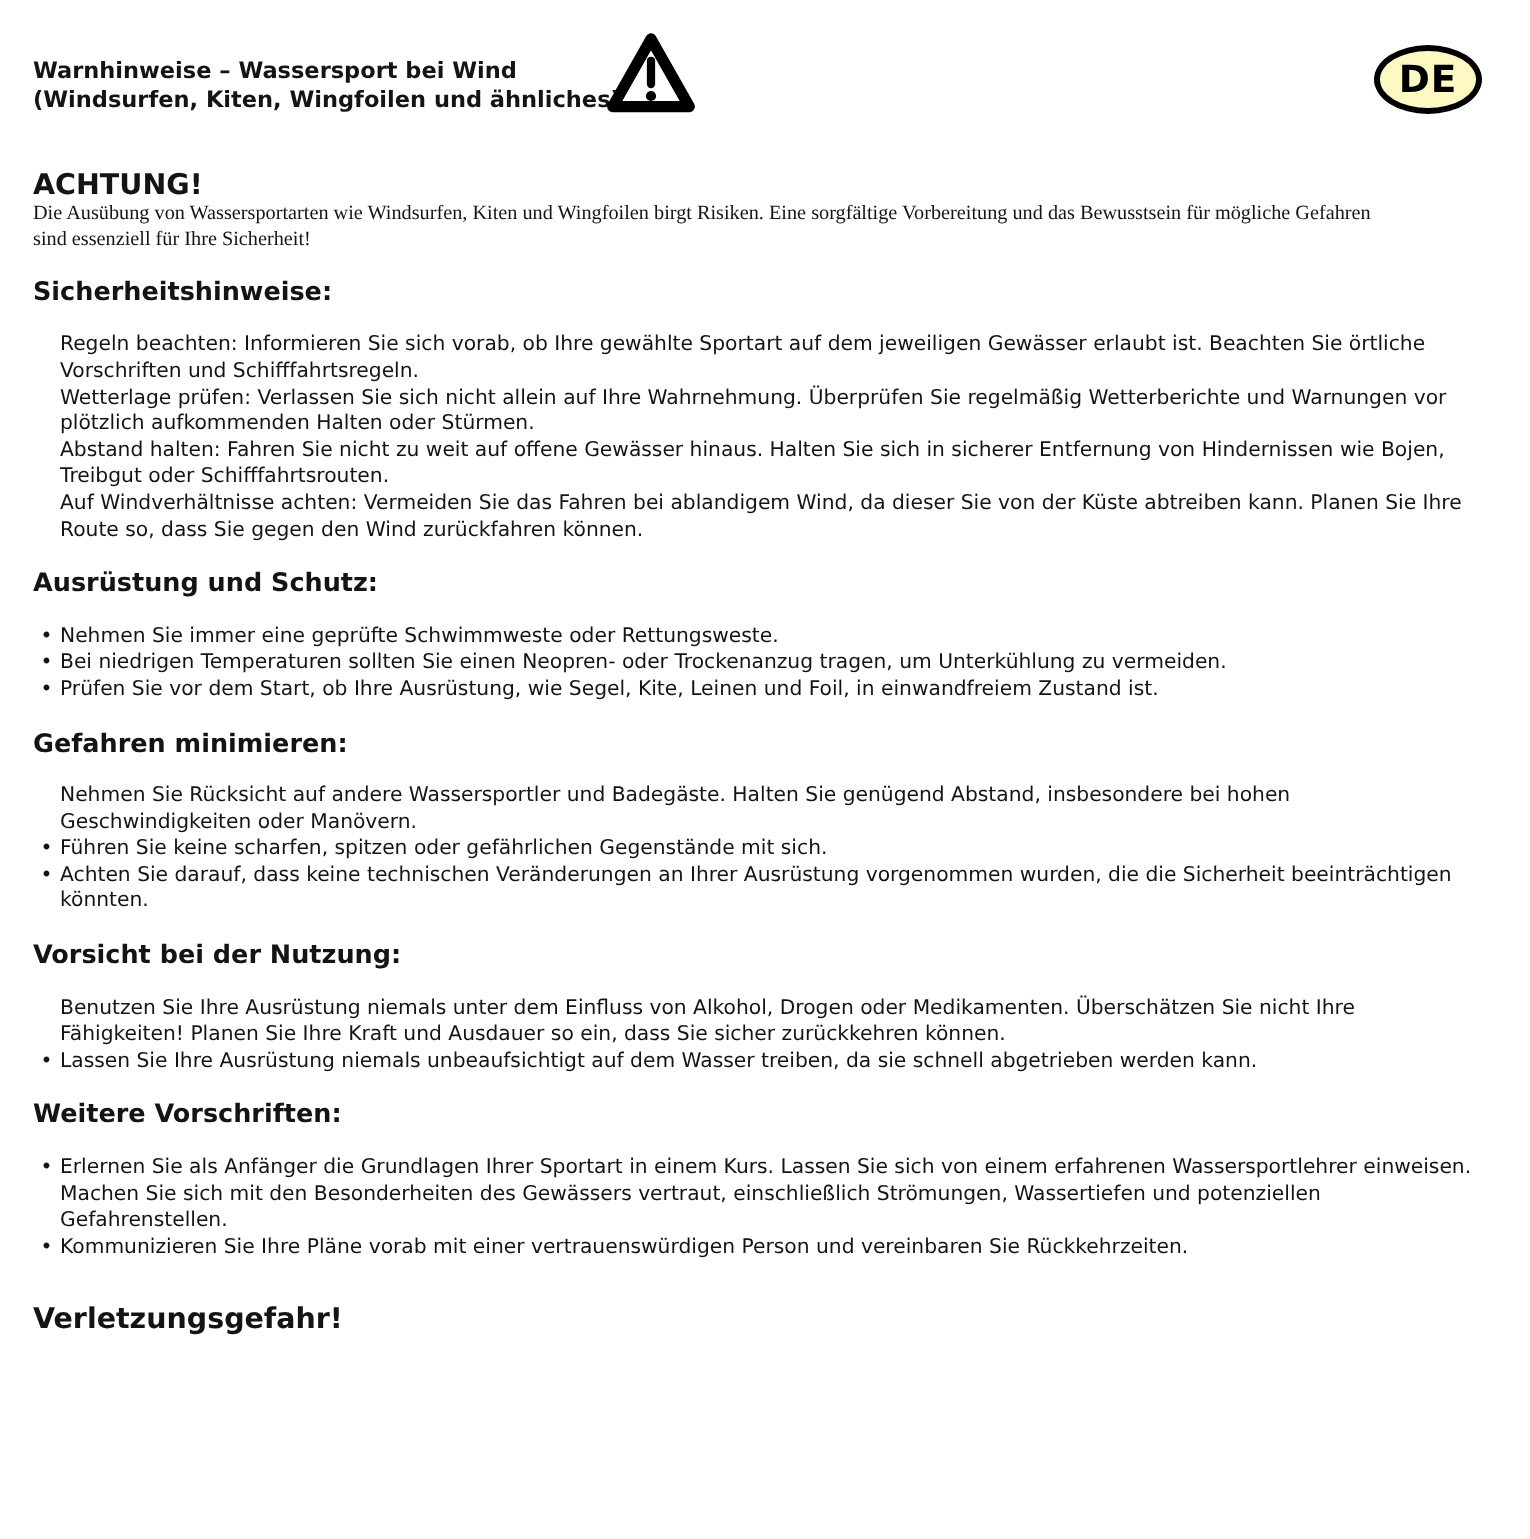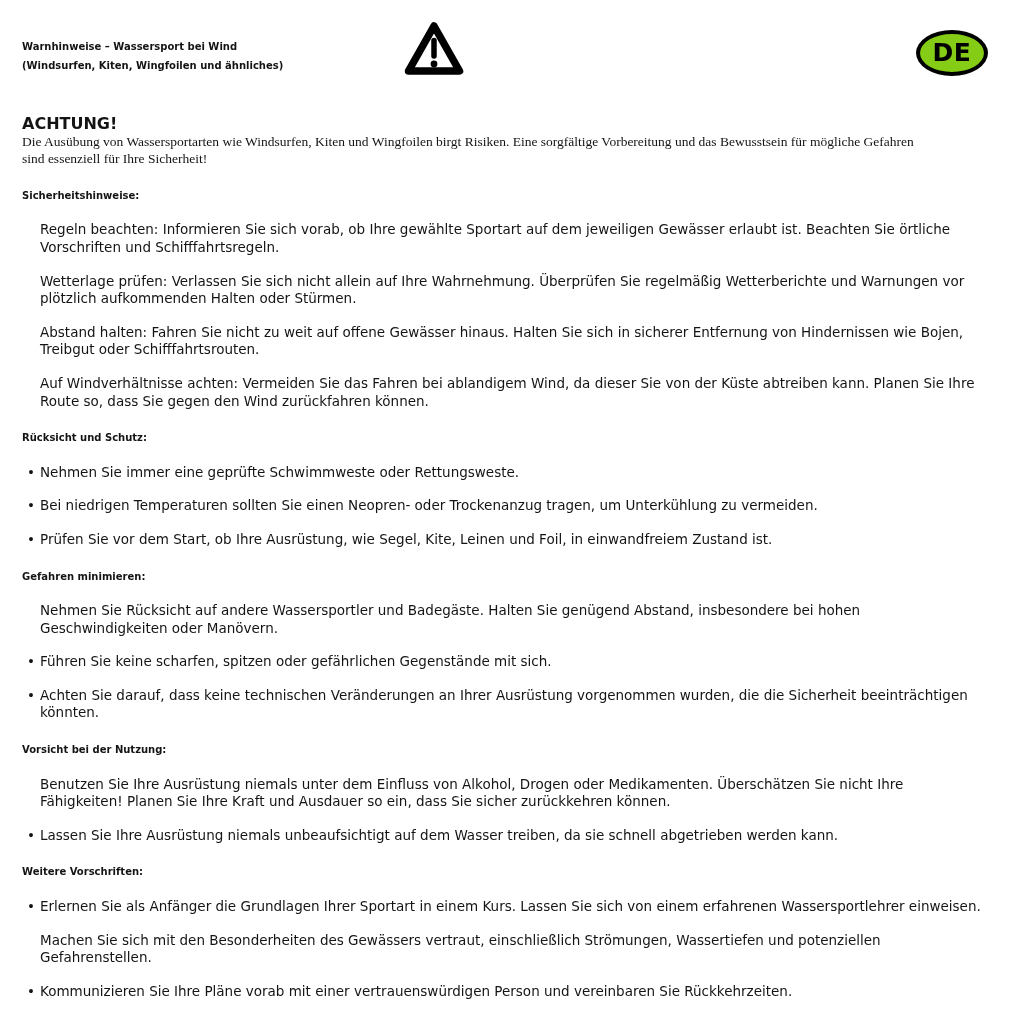--- a/index.html
+++ b/index.html
@@ -11,42 +11,42 @@
     color: #141414;
     position: relative;
     overflow: hidden;
     padding: 34px 24px 0 22px;
     font-size: 13.5px;
     line-height: 17.6px;
   }
 
   
   .doc-header { position: relative; margin-bottom: 21px; min-height: 60px; }
-  .title-block { font-weight: bold; font-size: 10px; line-height: 18.5px; padding-top: 4px; }
+  .title-block { font-weight: bold; font-size: 15px; line-height: 18.5px; padding-top: 4px; }
   .warning-icon-wrap { position: absolute; left: 381px; top: -16px; width: 62px; height: 62px; }
   .warning-icon-wrap svg { width: 62px; height: 62px; display: block; }
   .lang-badge {
     position: absolute; right: 8px; top: -4px;
     width: 72px; height: 46px;
     border: 4.5px solid #000;
     border-radius: 50%;
     display: flex; align-items: center; justify-content: center;
     font-weight: bold; font-size: 25px; color: #000;
     letter-spacing: 0.5px;
-    background: #84cc16;
+    background: #fef9c3;
   }
 
   
-  .lead-heading { font-weight: bold; font-size: 16px; line-height: 17.6px; }
+  .lead-heading { font-weight: bold; font-size: 19px; line-height: 17.6px; }
   .lead-body { max-width: 912px; font-family: Liberation Serif, serif; }
 
   
   .doc-section { margin-top: 19px; }
-  .section-heading { font-weight: bold; font-size: 10px; line-height: 17.6px; margin: 0 0 17px 0; }
-  .item { position: relative; padding-left: 18px; max-width: 963px; margin-top: 16px; }
+  .section-heading { font-weight: bold; font-size: 17px; line-height: 17.6px; margin: 0 0 17px 0; }
+  .item { position: relative; padding-left: 18px; max-width: 963px; }
   .bullet { position: absolute; left: 3px; top: 0; width: 12px; text-align: center; }
   .item-text { display: inline; }
 
   .doc-footer { margin-top: 31px; }
 </style>
 </head>
 <body>
 
 <header class="doc-header">
   <div class="title-block">
@@ -72,21 +72,21 @@
 
 <div id="sections">
     <section class="doc-section">
       <h2 class="section-heading">Sicherheitshinweise:</h2>
       <div class="item"><span class="bullet"></span><span class="item-text">Regeln beachten: Informieren Sie sich vorab, ob Ihre gewählte Sportart auf dem jeweiligen Gewässer erlaubt ist. Beachten Sie örtliche Vorschriften und Schifffahrtsregeln.</span></div>
       <div class="item"><span class="bullet"></span><span class="item-text">Wetterlage prüfen: Verlassen Sie sich nicht allein auf Ihre Wahrnehmung. Überprüfen Sie regelmäßig Wetterberichte und Warnungen vor plötzlich aufkommenden Halten oder Stürmen.</span></div>
       <div class="item"><span class="bullet"></span><span class="item-text">Abstand halten: Fahren Sie nicht zu weit auf offene Gewässer hinaus. Halten Sie sich in sicherer Entfernung von Hindernissen wie Bojen, Treibgut oder Schifffahrtsrouten.</span></div>
       <div class="item"><span class="bullet"></span><span class="item-text">Auf Windverhältnisse achten: Vermeiden Sie das Fahren bei ablandigem Wind, da dieser Sie von der Küste abtreiben kann. Planen Sie Ihre Route so, dass Sie gegen den Wind zurückfahren können.</span></div>
     </section>
     <section class="doc-section">
-      <h2 class="section-heading">Rücksicht und Schutz:</h2>
+      <h2 class="section-heading">Ausrüstung und Schutz:</h2>
       <div class="item"><span class="bullet">•</span><span class="item-text">Nehmen Sie immer eine geprüfte Schwimmweste oder Rettungsweste.</span></div>
       <div class="item"><span class="bullet">•</span><span class="item-text">Bei niedrigen Temperaturen sollten Sie einen Neopren- oder Trockenanzug tragen, um Unterkühlung zu vermeiden.</span></div>
       <div class="item"><span class="bullet">•</span><span class="item-text">Prüfen Sie vor dem Start, ob Ihre Ausrüstung, wie Segel, Kite, Leinen und Foil, in einwandfreiem Zustand ist.</span></div>
     </section>
     <section class="doc-section">
       <h2 class="section-heading">Gefahren minimieren:</h2>
       <div class="item"><span class="bullet"></span><span class="item-text">Nehmen Sie Rücksicht auf andere Wassersportler und Badegäste. Halten Sie genügend Abstand, insbesondere bei hohen Geschwindigkeiten oder Manövern.</span></div>
       <div class="item"><span class="bullet">•</span><span class="item-text">Führen Sie keine scharfen, spitzen oder gefährlichen Gegenstände mit sich.</span></div>
       <div class="item"><span class="bullet">•</span><span class="item-text">Achten Sie darauf, dass keine technischen Veränderungen an Ihrer Ausrüstung vorgenommen wurden, die die Sicherheit beeinträchtigen könnten.</span></div>
     </section>

